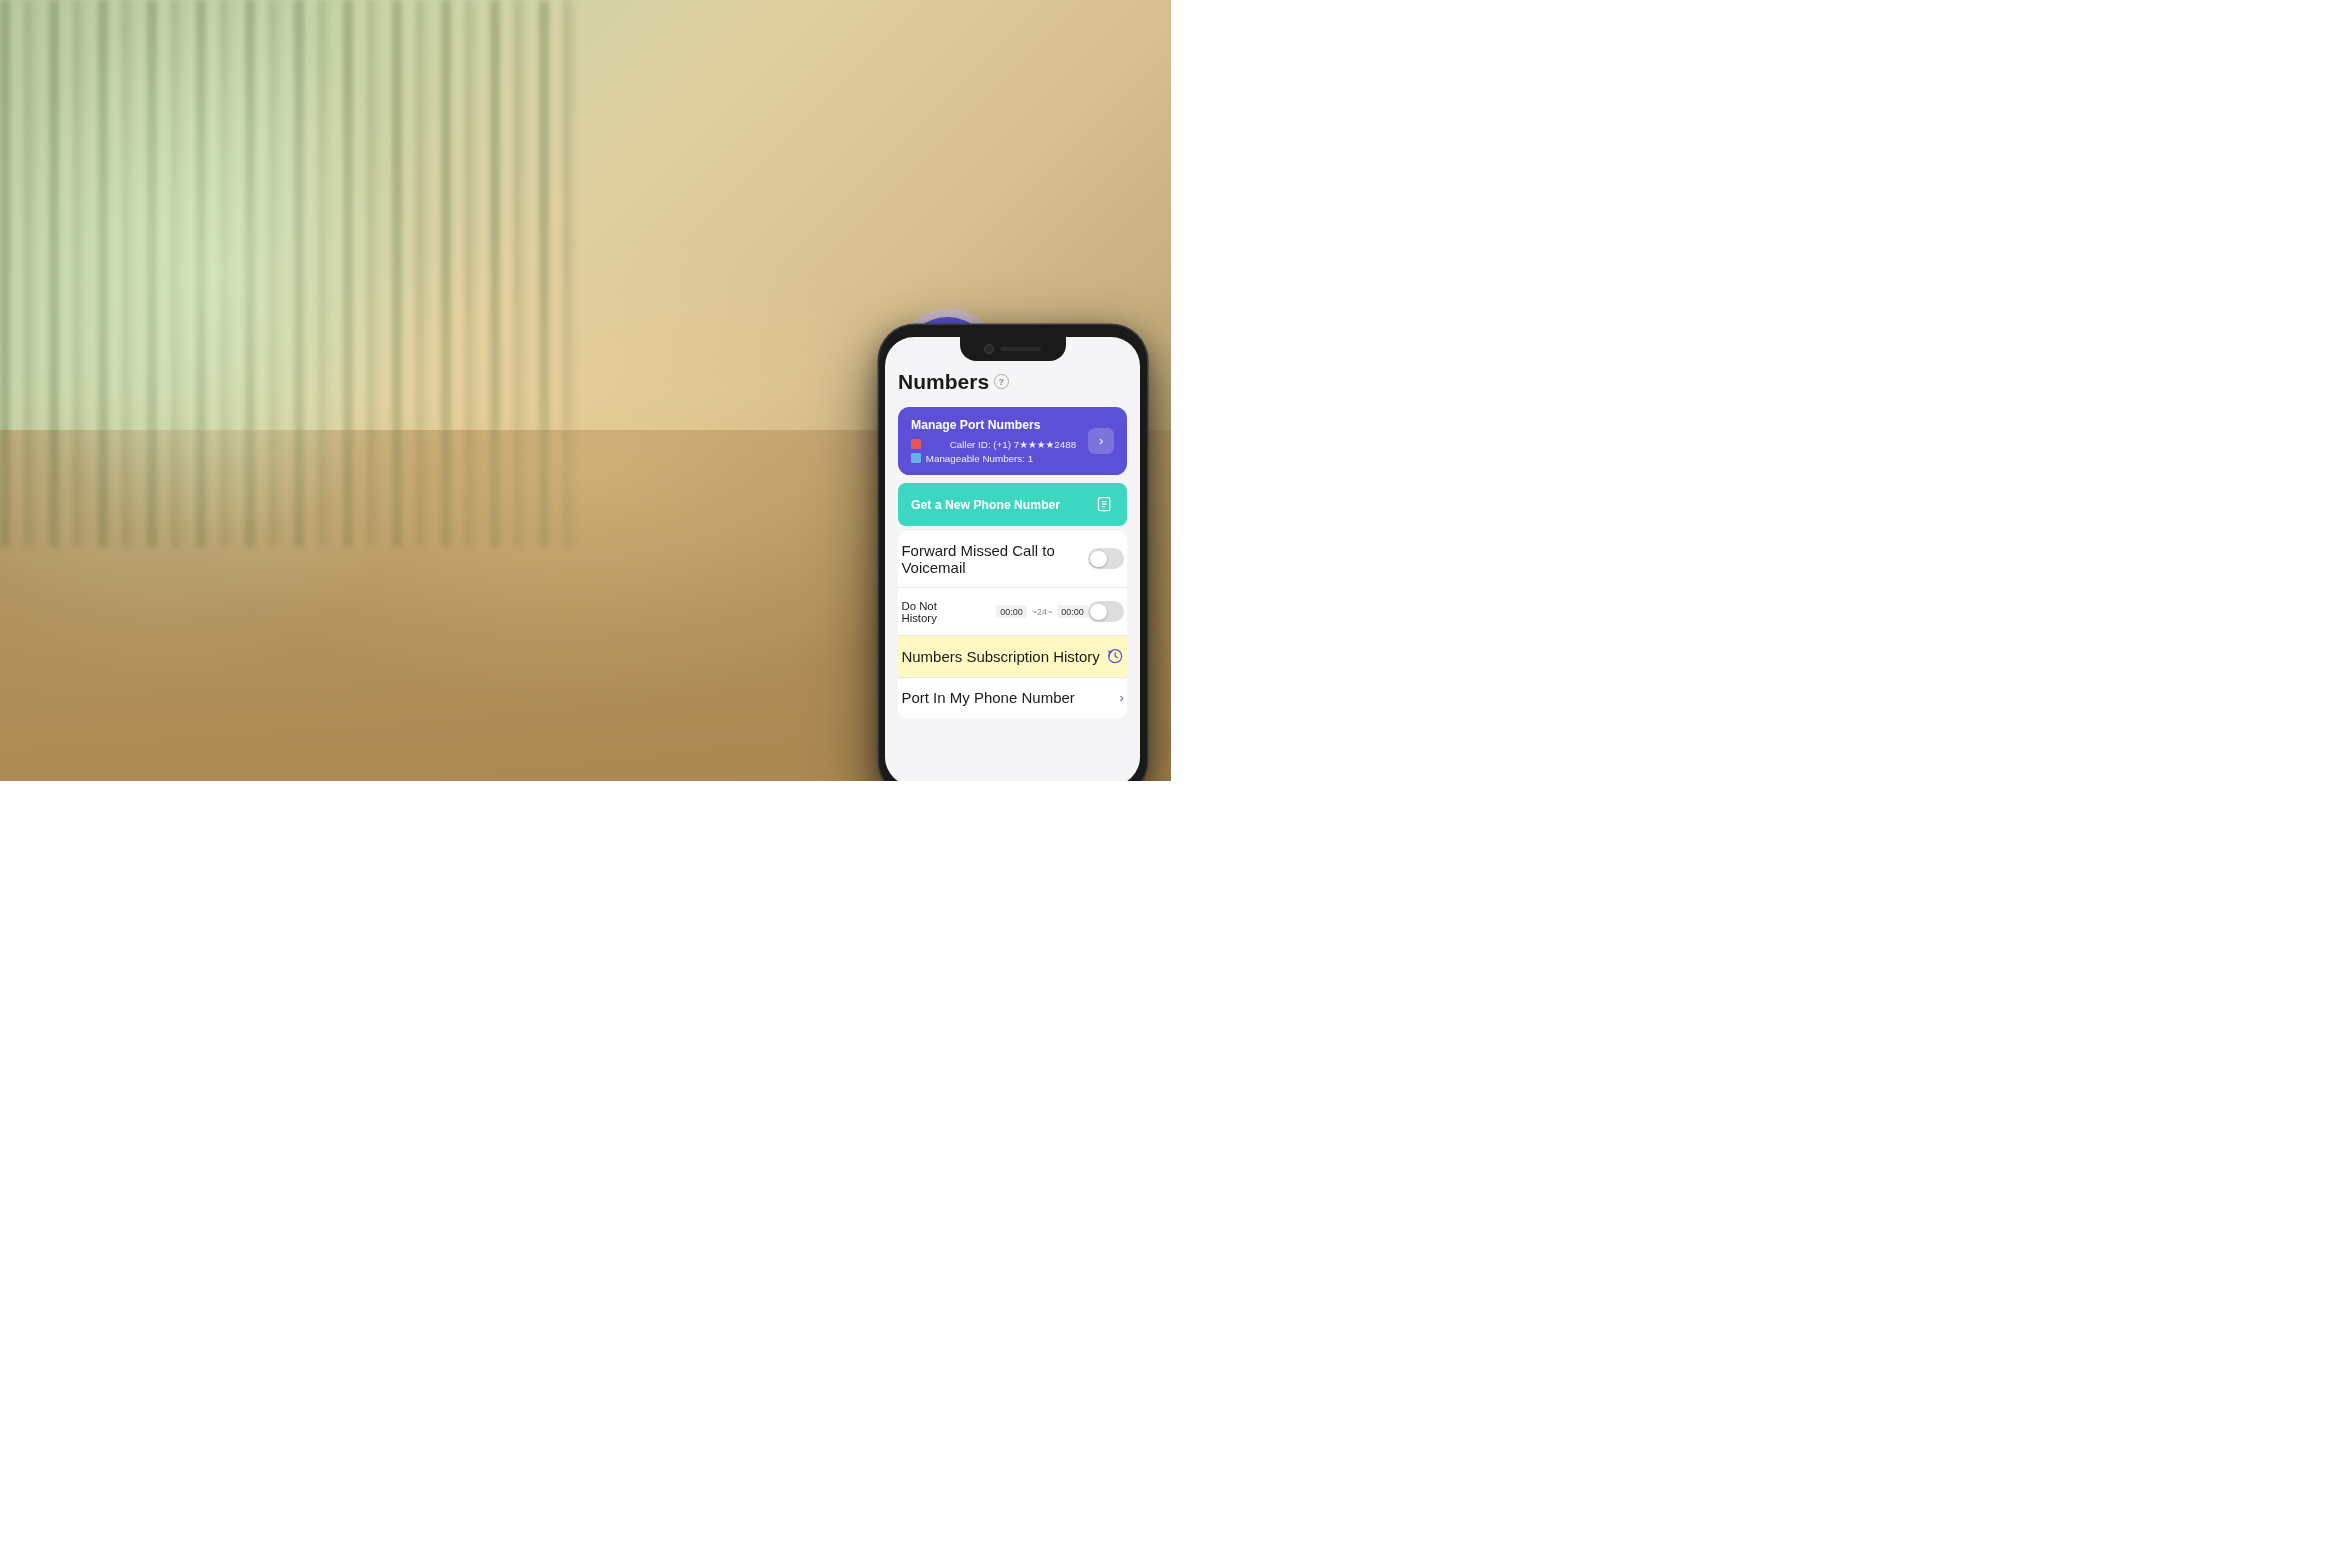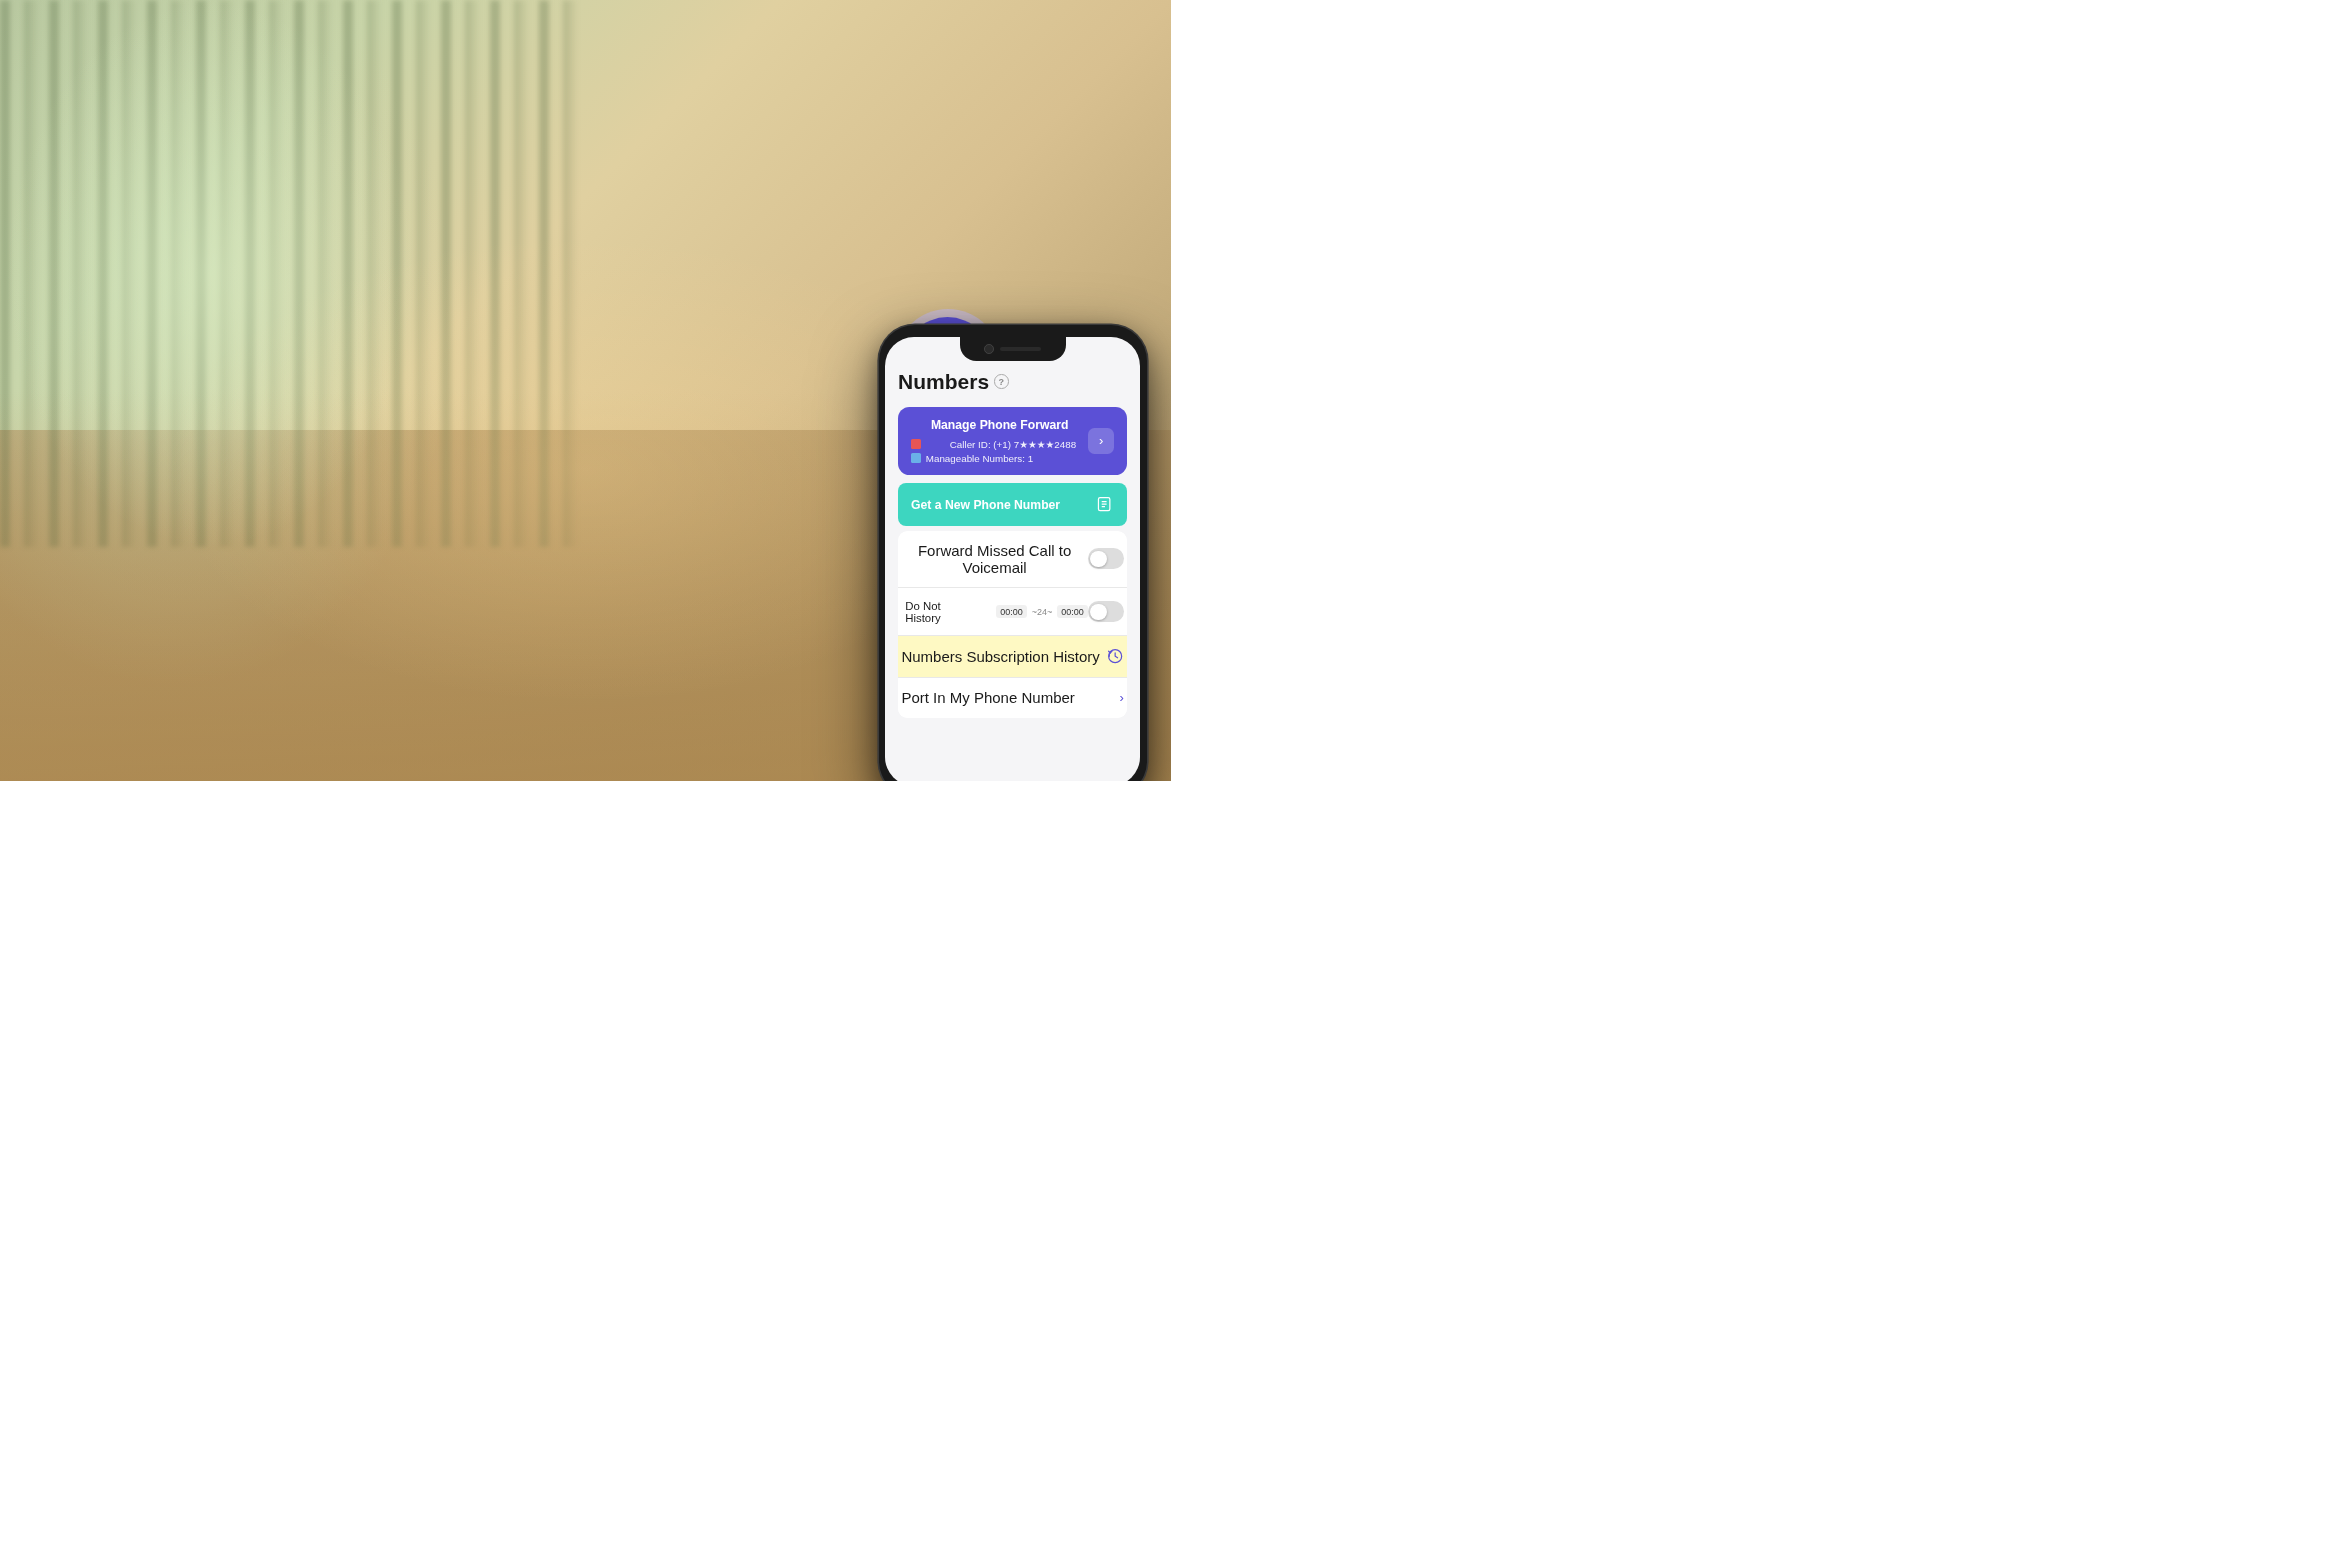--- a/index.html
+++ b/index.html
@@ -95,21 +95,20 @@
 
     .phone-screen {
       position: absolute;
       top: 11.4px;
       left: 6.5px;
       right: 6.5px;
       bottom: 11.4px;
       background: #f5f5f7;
       border-radius: 29px;
       overflow: hidden;
-      text-align: center;
     }
 
     
     .phone-notch {
       position: absolute;
       top: 0;
       left: 50%;
       transform: translateX(-50%);
       width: 106px;
       height: 24.4px;
@@ -504,21 +503,21 @@
 
       <div class="screen-content">
 
         <div class="screen-header">
           <span class="screen-title">Numbers</span>
           <div class="help-icon">?</div>
         </div>
 
         <div class="manage-card">
           <div class="manage-card-content">
-            <div class="manage-card-title">Manage Phone Forward</div>
+            <div class="manage-card-title">Manage Port Numbers</div>
             <div class="caller-id-row">
               <div class="caller-id-dot"></div>
               <span class="caller-id-text">Caller ID: (+1) 7★★★★2488</span>
             </div>
             <div class="manageable-row">
               <div class="manageable-dot"></div>
               <span class="manageable-text">Manageable Numbers: 1</span>
             </div>
           </div>
           <div class="arrow-button">›</div>

